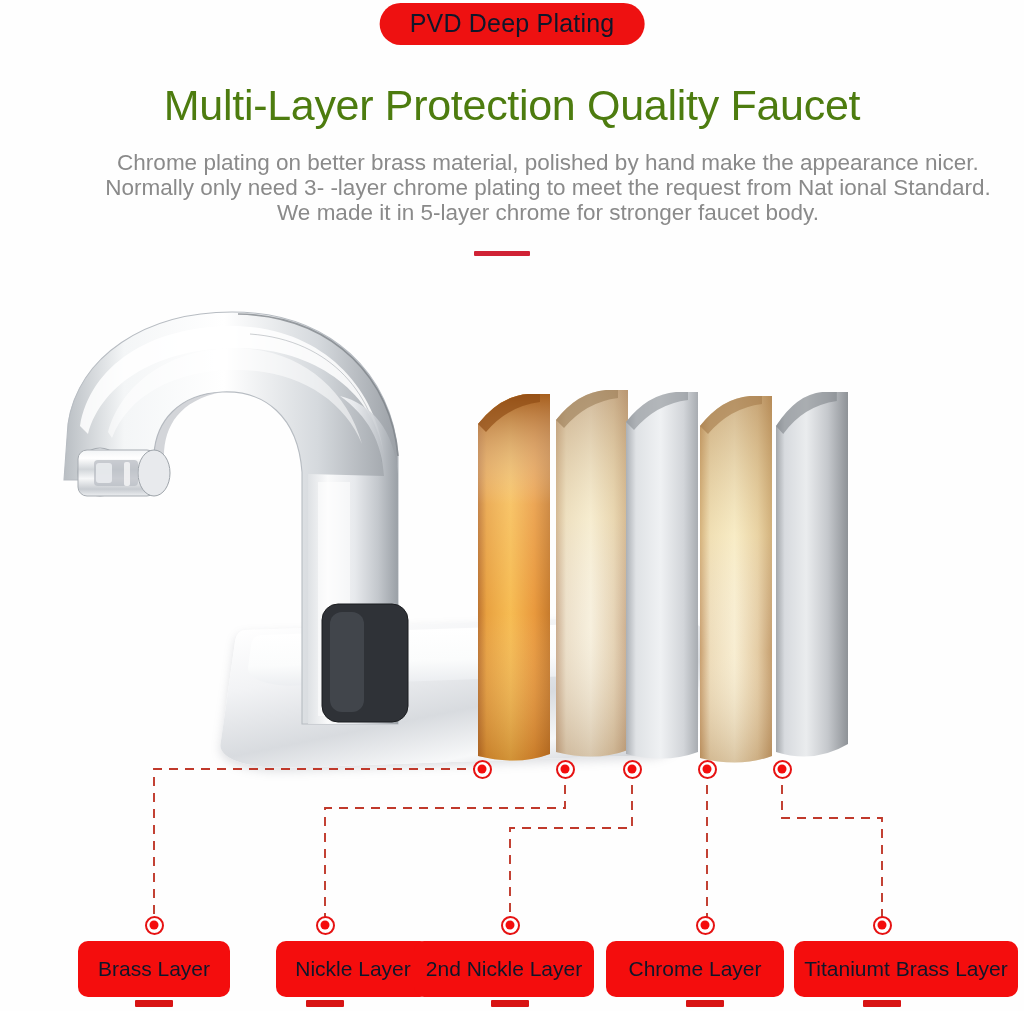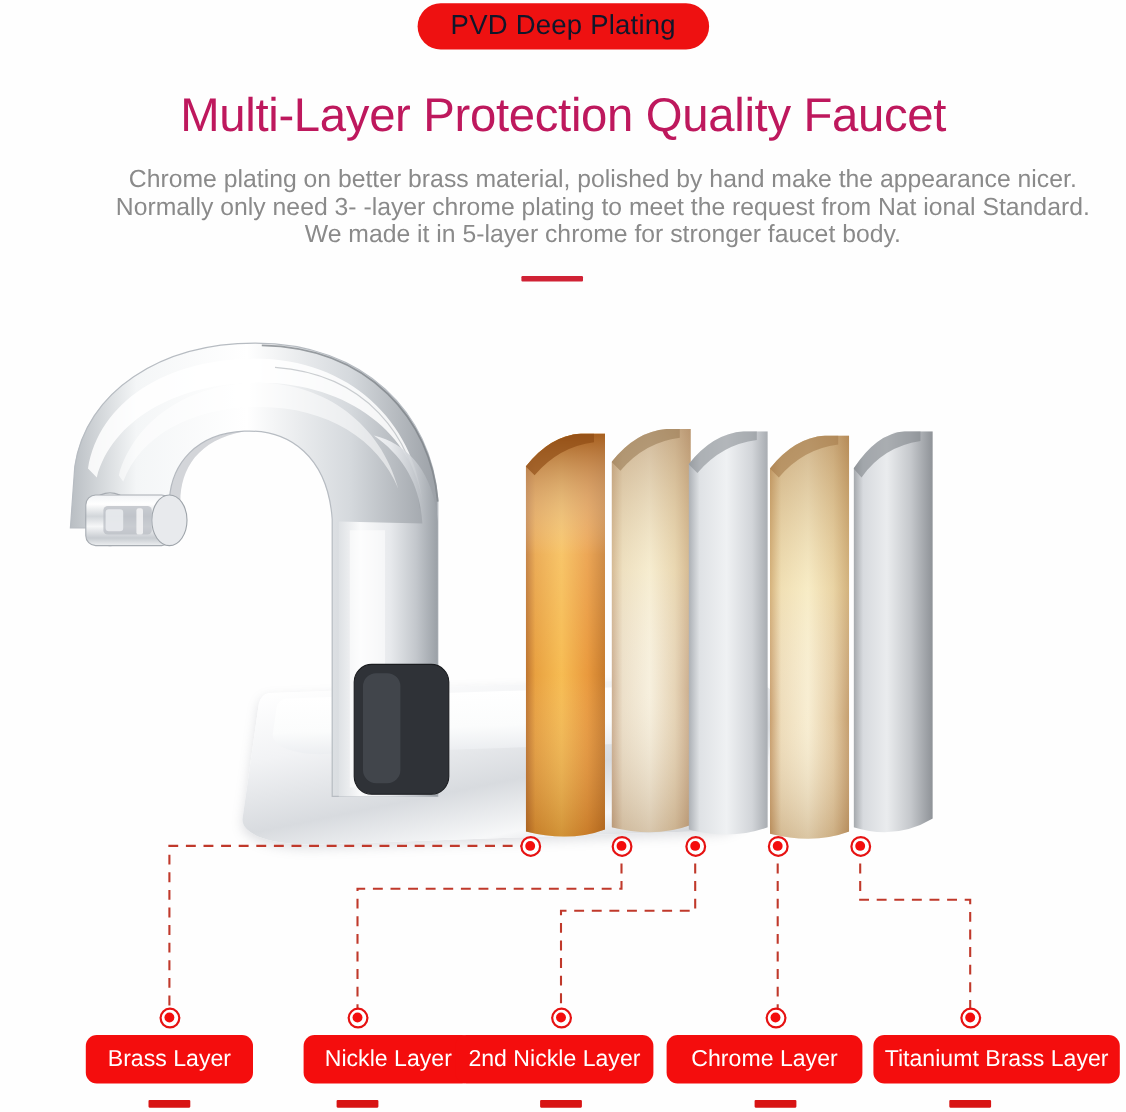--- a/index.html
+++ b/index.html
@@ -29,21 +29,21 @@
     white-space:nowrap;
     line-height:1.05;
   }
 
   
   #headline {
     position:absolute;
     top:81px; left:0; width:100%;
     text-align:center;
     font-size:43px;
-    color:#be185d;
+    color:#4d7c0f;
     font-weight:400;
     letter-spacing:-0.3px;
     white-space:nowrap;
   }
 
   
   #subcopy {
     position:absolute;
     top:150px; left:0; width:100%;
     text-align:center;
@@ -134,23 +134,23 @@
     position:absolute;
     left:0; top:0;
     width:1024px; height:1011px;
     pointer-events:none;
     z-index:20;
   }
 
   
   .pill {
     position:absolute;
-    height:44px;
+    height:56px;
     background:#f40d0d;
-    color:#ffffff;
+    color:#0f172a;
     border-radius:10px;
     display:flex;
     align-items:center;
     justify-content:center;
     font-size:21px;
     white-space:nowrap;
     z-index:25;
     padding:0 14px;
   }
   .tick {

